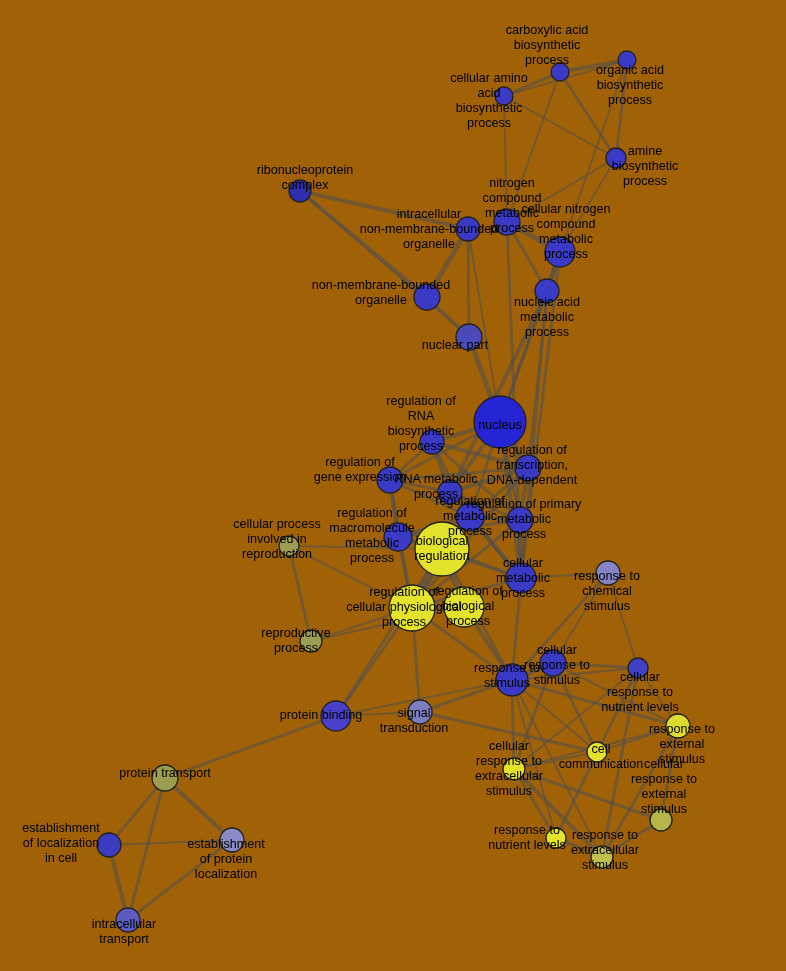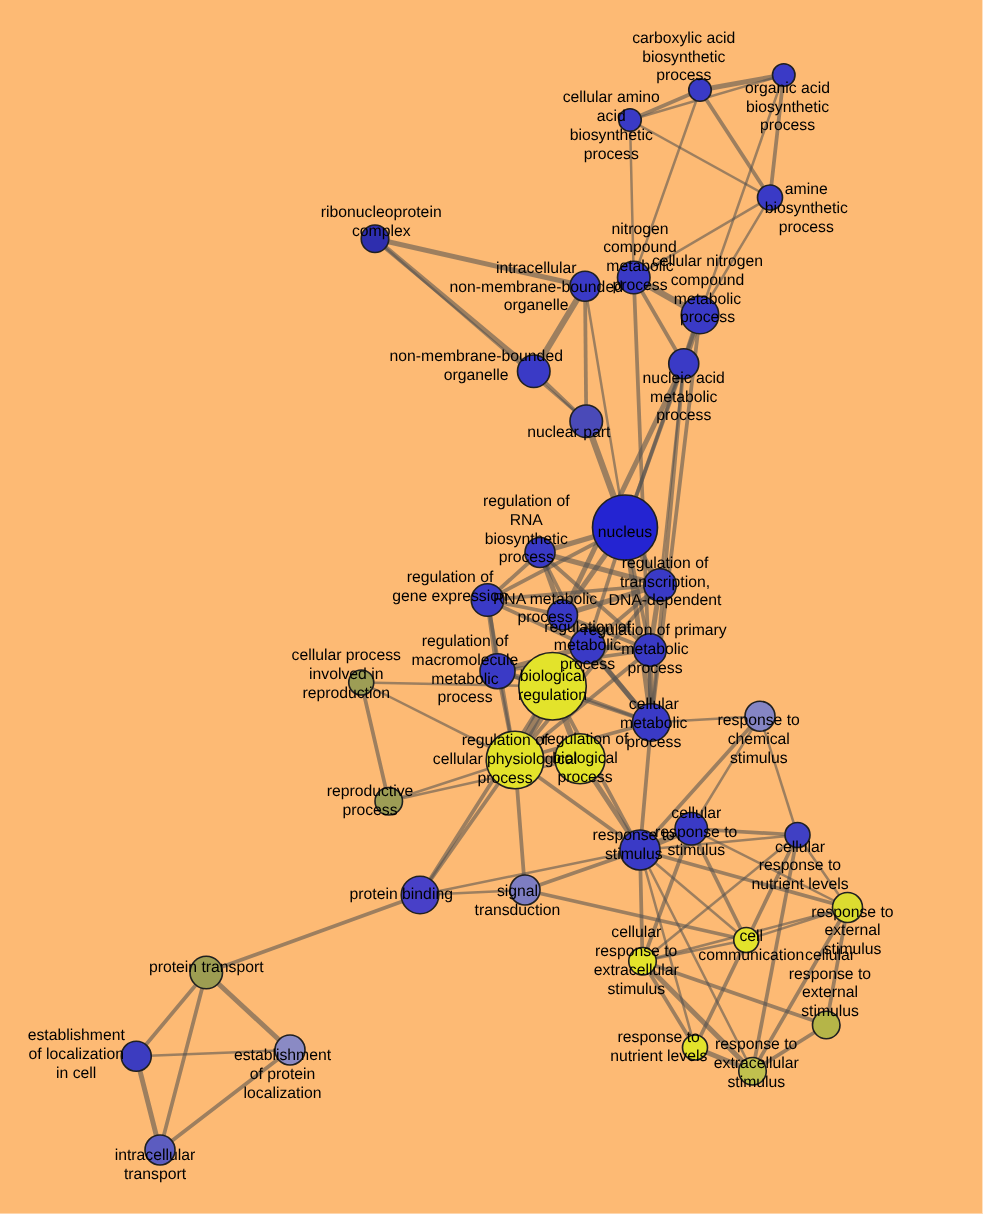--- a/index.html
+++ b/index.html
@@ -5,21 +5,21 @@
   html, body {
     margin: 0;
     padding: 0;
     background: #ffffff;
     font-family: "Liberation Sans", sans-serif;
   }
   #stage {
     position: relative;
     width: 786px;
     height: 971px;
-    background: #fdba74;
+    background: #a16207;
     overflow: hidden;
   }
   svg { display: block; }
   .edge { stroke-linecap: round; }
   .node { stroke: #202020; stroke-width: 1.3px; cursor: pointer; }
   .node-label {
     fill: #000000;
     font-family: "Liberation Sans", sans-serif;
     font-size: 12.6px;
     text-anchor: middle;

